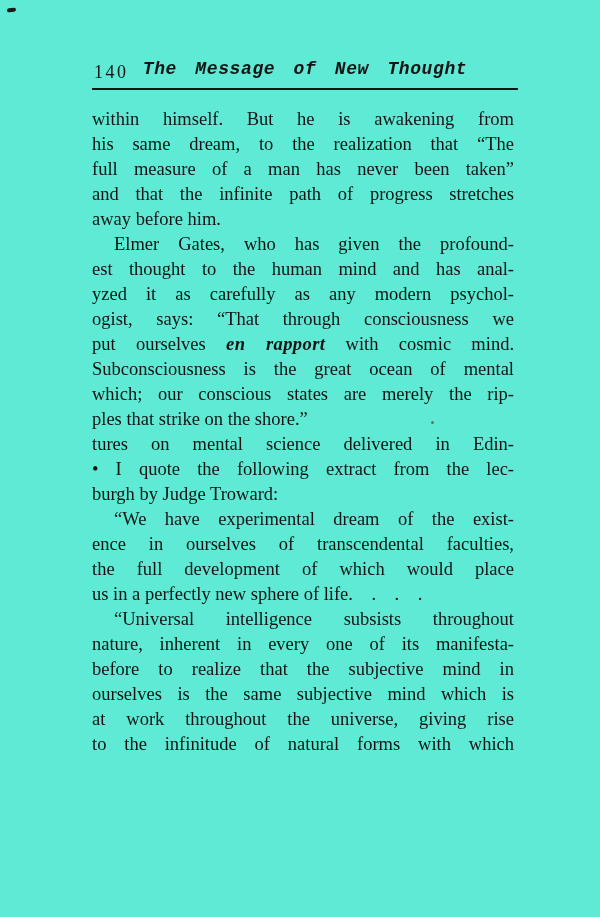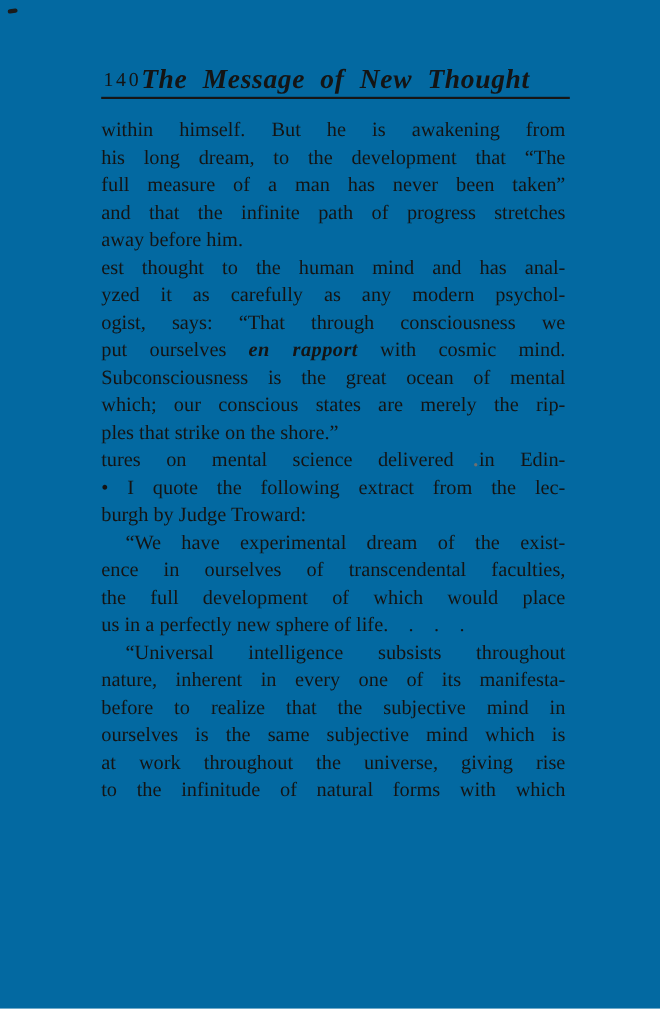--- a/index.html
+++ b/index.html
@@ -4,21 +4,21 @@
 <style>
   html, body {
     margin: 0;
     padding: 0;
     background: #ffffff;
   }
   .page {
     position: relative;
     width: 600px;
     height: 917px;
-    background: #0369a1;
+    background: #5eead4;
     font-family: "Liberation Serif", "DejaVu Serif", serif;
     color: #141414;
     overflow: hidden;
   }
   .speck {
     position: absolute;
     left: 7px;
     top: 8px;
     width: 9px;
     height: 4px;
@@ -47,24 +47,25 @@
     left: 1px;
     top: 4px;
     font-size: 18px;
     letter-spacing: 2.5px;
   }
   .running-title {
     display: block;
     text-align: center;
     font-style: italic;
     font-weight: 600;
-    font-size: 25px;
+    font-size: 18px;
     letter-spacing: 0.6px;
     word-spacing: 7px;
     padding-top: 1px;
+    font-family: Liberation Mono, monospace;
   }
   .rule {
     position: absolute;
     top: 88px;
     left: 92px;
     width: 426px;
     height: 2px;
     background: #161616;
   }
   .body {
@@ -103,24 +104,25 @@
 
   <div class="header">
     <span class="pagenum">140</span>
     <span class="running-title">The Message of New Thought</span>
   </div>
 
   <div class="rule"></div>
 
   <div class="body" id="body">
       <div class="line just"><span class="seg">within himself. But he is awakening from</span></div>
-      <div class="line just"><span class="seg">his long dream, to the development that “The</span></div>
+      <div class="line just"><span class="seg">his same dream, to the realization that “The</span></div>
       <div class="line just"><span class="seg">full measure of a man has never been taken”</span></div>
       <div class="line just"><span class="seg">and that the infinite path of progress stretches</span></div>
       <div class="line"><span class="seg">away before him.</span></div>
+      <div class="line just indent"><span class="seg">Elmer Gates, who has given the profound-</span></div>
       <div class="line just"><span class="seg">est thought to the human mind and has anal-</span></div>
       <div class="line just"><span class="seg">yzed it as carefully as any modern psychol-</span></div>
       <div class="line just"><span class="seg">ogist, says: “That through consciousness we</span></div>
       <div class="line just"><span class="seg">put ourselves </span><span class="seg it">en rapport</span><span class="seg"> with cosmic mind.</span></div>
       <div class="line just"><span class="seg">Subconsciousness is the great ocean of mental</span></div>
       <div class="line just"><span class="seg">which; our conscious states are merely the rip-</span></div>
       <div class="line"><span class="seg">ples that strike on the shore.”</span></div>
       <div class="line just"><span class="seg">tures on mental science delivered in Edin-</span></div>
       <div class="line just"><span class="seg">• I quote the following extract from the lec-</span></div>
       <div class="line"><span class="seg">burgh by Judge Troward:</span></div>

